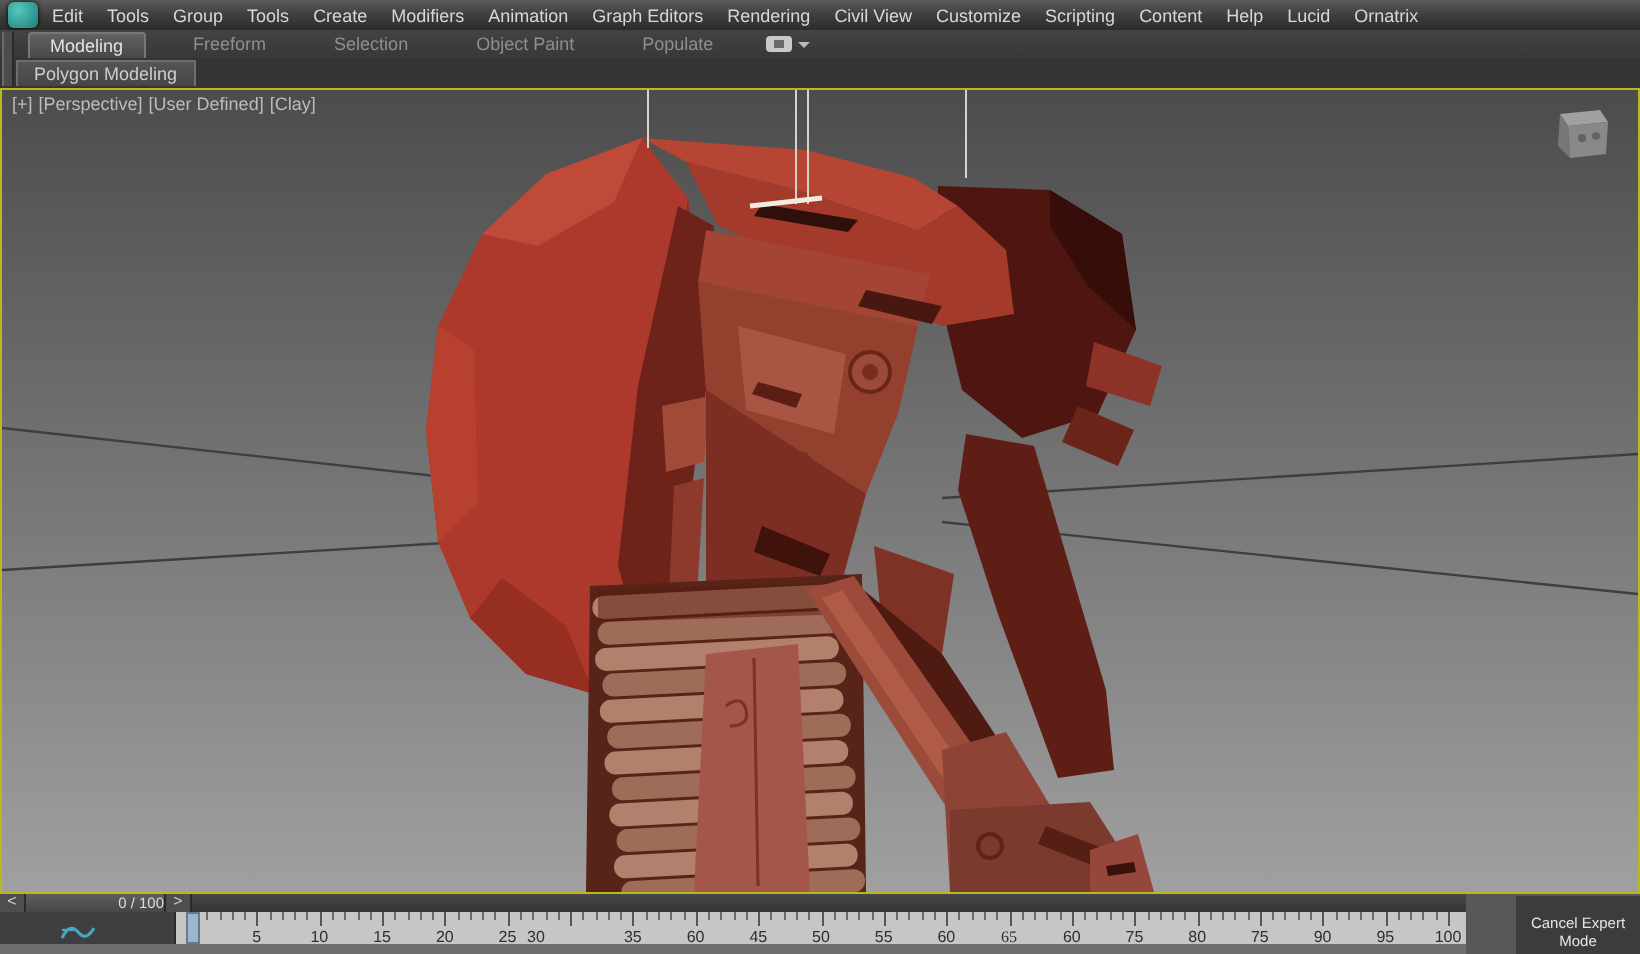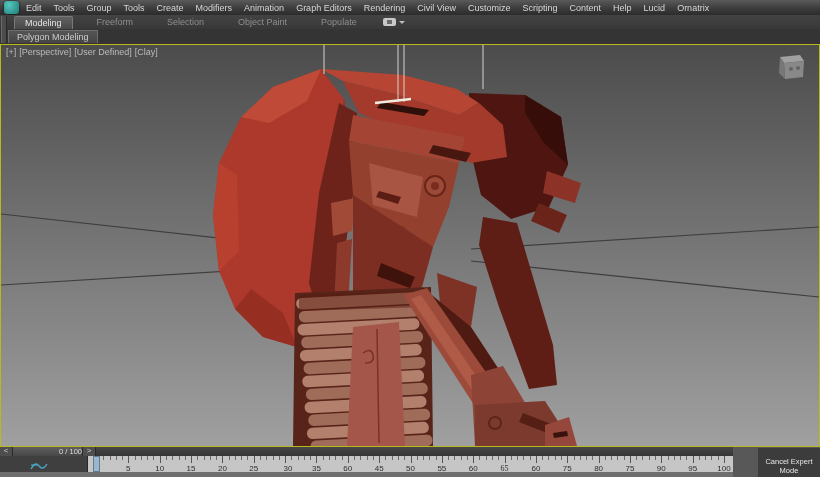--- a/index.html
+++ b/index.html
@@ -286,21 +286,21 @@
         <div class="tick minor" style="left: 146.94px;"></div>
         <div class="tick minor" style="left: 153.21px;"></div>
         <div class="tick minor" style="left: 159.48px;"></div>
         <div class="tick major" style="left: 165.75px;"></div>
         <div class="tick-label" style="left: 165.75px;">25</div>
         <div class="tick minor" style="left: 172.02px;"></div>
         <div class="tick minor" style="left: 178.29px;"></div>
         <div class="tick minor" style="left: 184.56px;"></div>
         <div class="tick minor" style="left: 190.83px;"></div>
         <div class="tick major" style="left: 197.1px;"></div>
-        <div class="tick-label" style="left: 200px;">30</div>
+        <div class="tick-label" style="left: 180px;">30</div>
         <div class="tick minor" style="left: 203.37px;"></div>
         <div class="tick minor" style="left: 209.64px;"></div>
         <div class="tick minor" style="left: 215.91px;"></div>
         <div class="tick minor" style="left: 222.18px;"></div>
         <div class="tick major" style="left: 228.45px;"></div>
         <div class="tick-label" style="left: 228.45px;">35</div>
         <div class="tick minor" style="left: 234.72px;"></div>
         <div class="tick minor" style="left: 240.99px;"></div>
         <div class="tick minor" style="left: 247.26px;"></div>
         <div class="tick minor" style="left: 253.53px;"></div>

